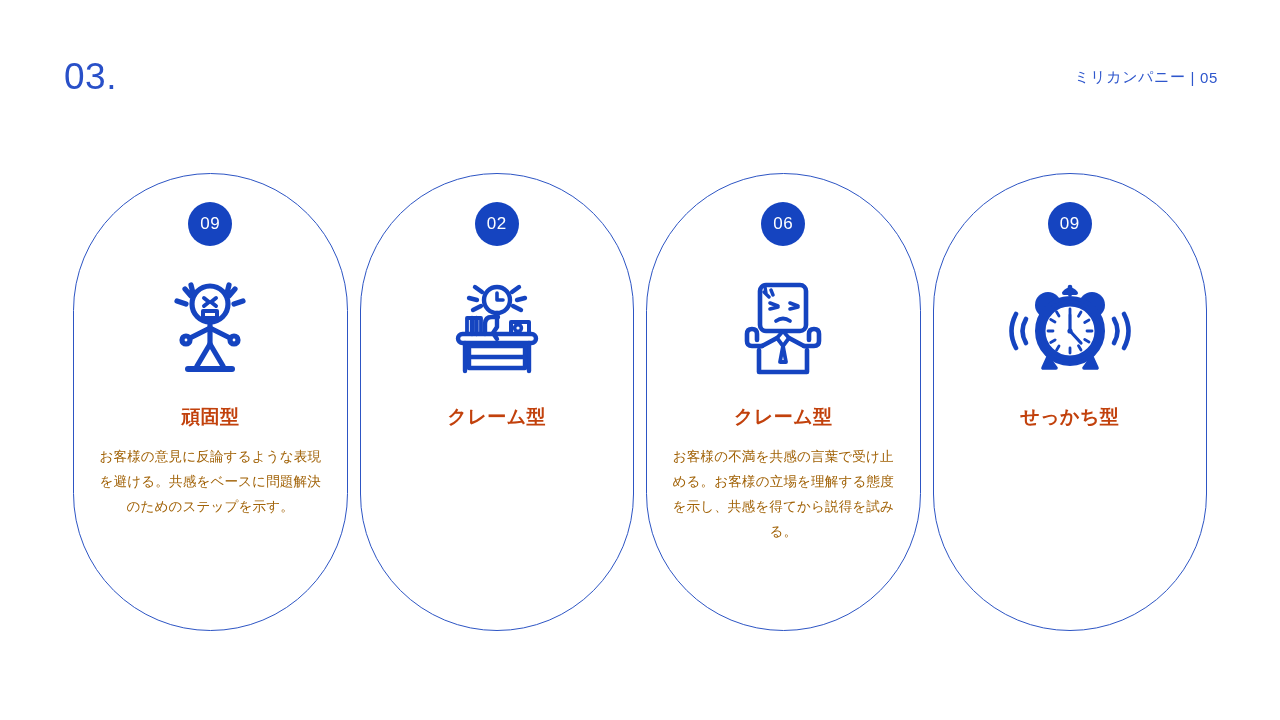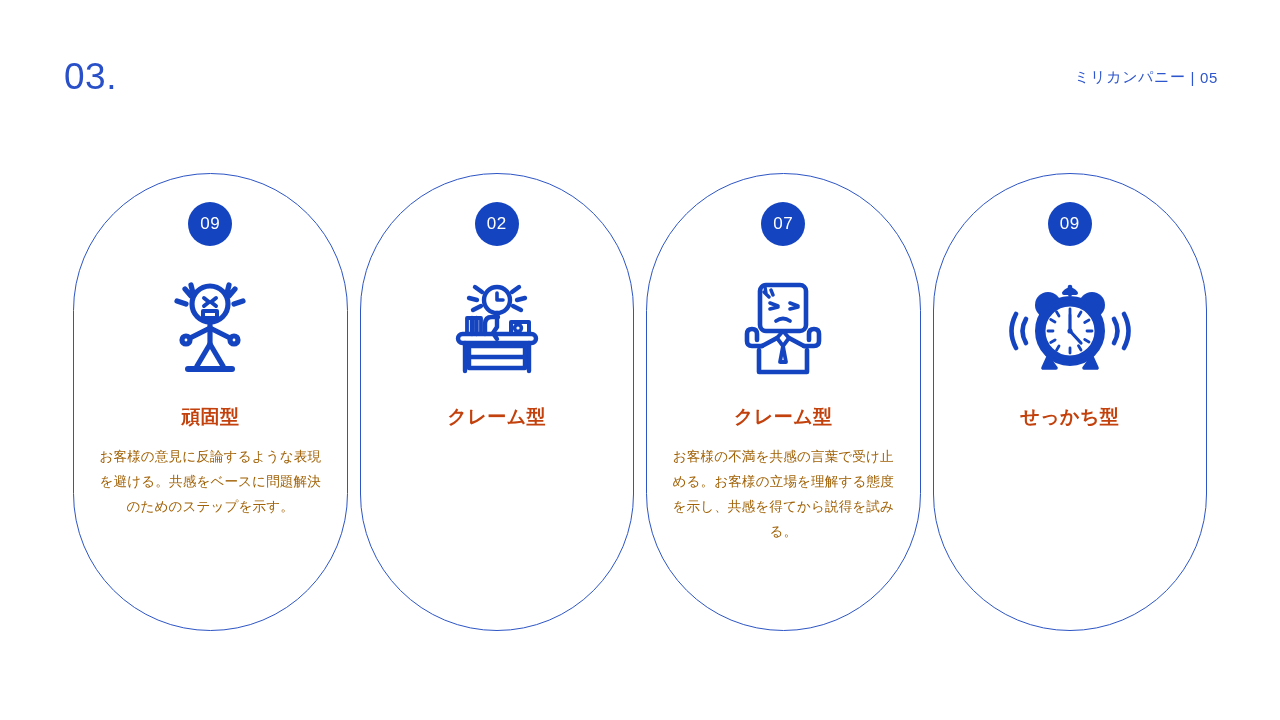--- a/index.html
+++ b/index.html
@@ -199,21 +199,21 @@
           <rect x="13" y="52" width="78" height="9" rx="4.5"></rect>
           <path d="M20 61 v28 M84 61 v28"></path>
           <rect x="24" y="64" width="56" height="22"></rect>
           <path d="M24 75 h56"></path>
         </svg>
       </div>
       <div class="card-title">クレーム型</div>
     </div>
 
     <div class="card">
-      <div class="badge">07</div>
+      <div class="badge">06</div>
       <div class="icon-wrap">
         <svg width="98" height="96" viewBox="0 0 98 96" fill="none" stroke="#1544c0" stroke-width="4.6" stroke-linecap="round" stroke-linejoin="round">
           <rect x="26" y="5" width="46" height="46" rx="6"></rect>
           <path d="M36 23 l8 3 M36 29 l8 -2" stroke-width="3.6"></path>
           <path d="M56 23 l8 3 M56 29 l8 -2" stroke-width="3.6"></path>
           <path d="M42 41 q7 -5 14 0" stroke-width="3.8"></path>
           <path d="M30 12 l5 5 M31 7 l1 6 M37 10 l2 5" stroke-width="3.4"></path>
           <path d="M49 51 l-6 7 l6 8 l6 -8 z" stroke-width="3.8"></path>
           <path d="M49 66 l-3 16 h6 z" stroke-width="3.8"></path>
           <path d="M43 58 L28 66 M55 58 L70 66"></path>

